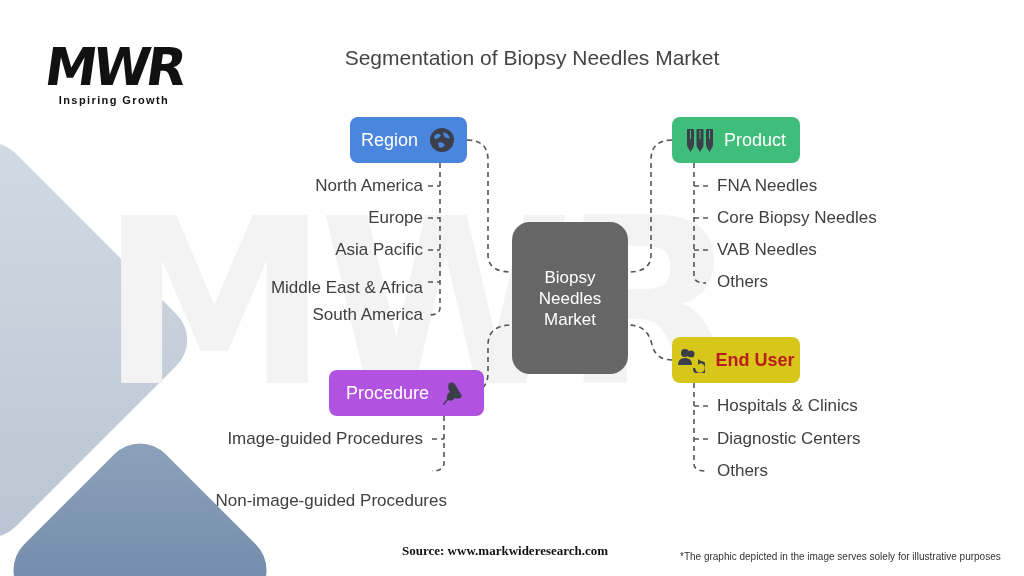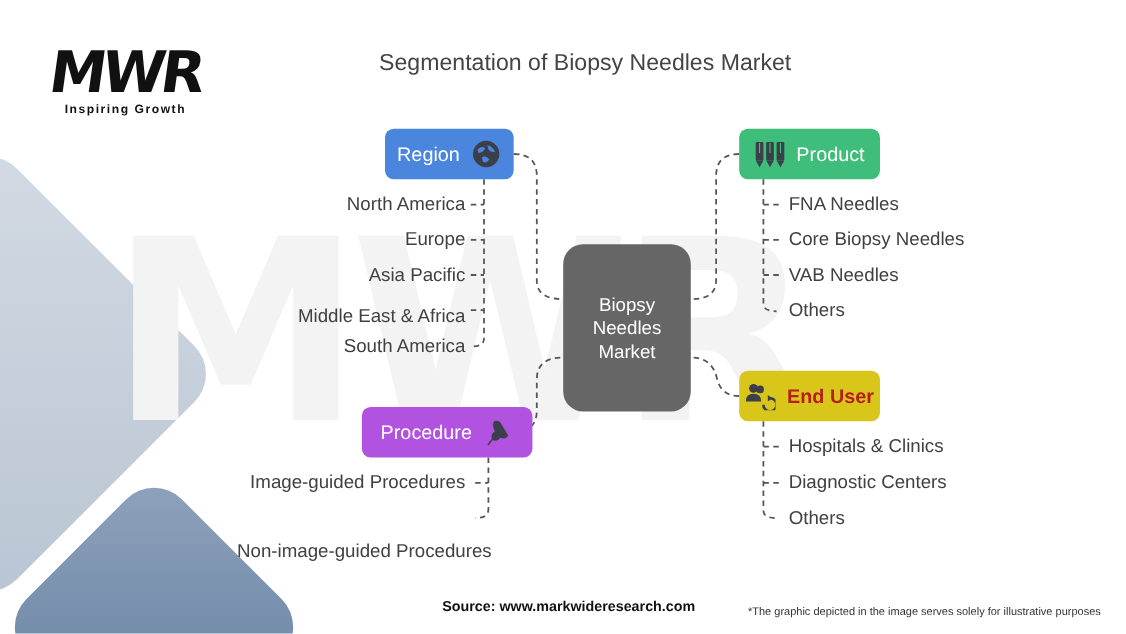--- a/index.html
+++ b/index.html
@@ -16,21 +16,21 @@
   svg#connectors { position: absolute; left: 0; top: 0; }
   .box { position: absolute; border-radius: 8px; display: flex; align-items: center; gap: 10px; font-size: 18px; }
   #region-box { left: 350px; top: 117px; width: 117px; height: 46px; background: #4a86de; color: #fff; justify-content: center; }
   #product-box { left: 672px; top: 117px; width: 128px; height: 46px; background: #3fbd7a; color: #fff; justify-content: center; }
   #procedure-box { left: 329px; top: 370px; width: 155px; height: 46px; background: #b152e0; color: #fff; justify-content: center; }
   #enduser-box { left: 672px; top: 337px; width: 128px; height: 46px; background: #d9c61a; color: #b91c1c; justify-content: center; font-weight: bold; }
   #center-box { position: absolute; left: 512px; top: 222px; width: 116px; height: 152px; border-radius: 18px; background: #666666; color: #fff; font-size: 17px; display: flex; align-items: center; justify-content: center; text-align: center; line-height: 21px; }
   .icon { width: 28px; height: 28px; display: inline-flex; align-items: center; justify-content: center; }
   .item { position: absolute; font-size: 17px; color: #404040; white-space: nowrap; }
   .item.right-align { text-align: right; }
-  #source { position: absolute; left: 402px; top: 543px; font-size: 13px; font-weight: bold; color: #111; }
+  #source { position: absolute; left: 402px; top: 543px; font-size: 13px; font-weight: bold; color: #111; font-family: Liberation Serif, serif; }
   #disclaimer { position: absolute; left: 680px; top: 551px; font-size: 10px; color: #333; }
 </style>
 </head>
 <body>
 
 <div class="bg-shape" id="bg-light"></div>
 <div class="bg-shape" id="bg-dark"></div>
 <div id="watermark">MWR</div>
 
 <div id="logo">

